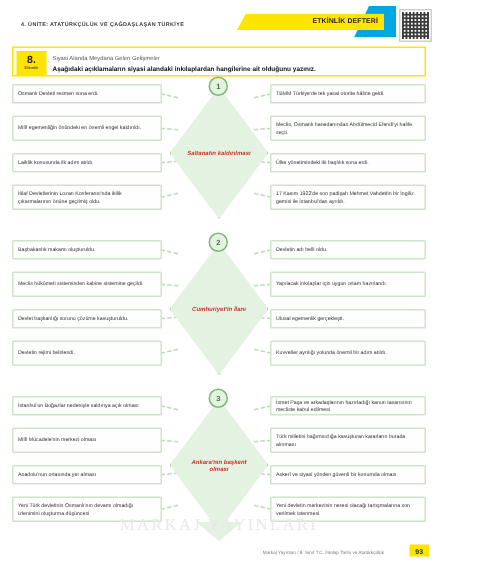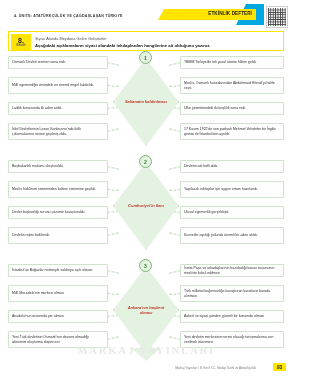--- a/index.html
+++ b/index.html
@@ -180,21 +180,20 @@
   }
 
   
   .watermark{
     position:absolute;left:50%;top:344px;
     transform:translateX(-50%);
     font-family:"Liberation Serif", serif;
     font-size:11px;letter-spacing:1.6px;
     color:#e8e8e8;white-space:nowrap;
     z-index:1;
-    font-weight:bold;
   }
   .footer-text{
     position:absolute;right:36px;top:366px;
     font-size:3.1px;color:#7a7a7a;white-space:nowrap;
     z-index:2;
   }
   .page-badge{
     position:absolute;right:6px;top:363px;
     background:#ffe400;
     padding:1.5px 4px;

